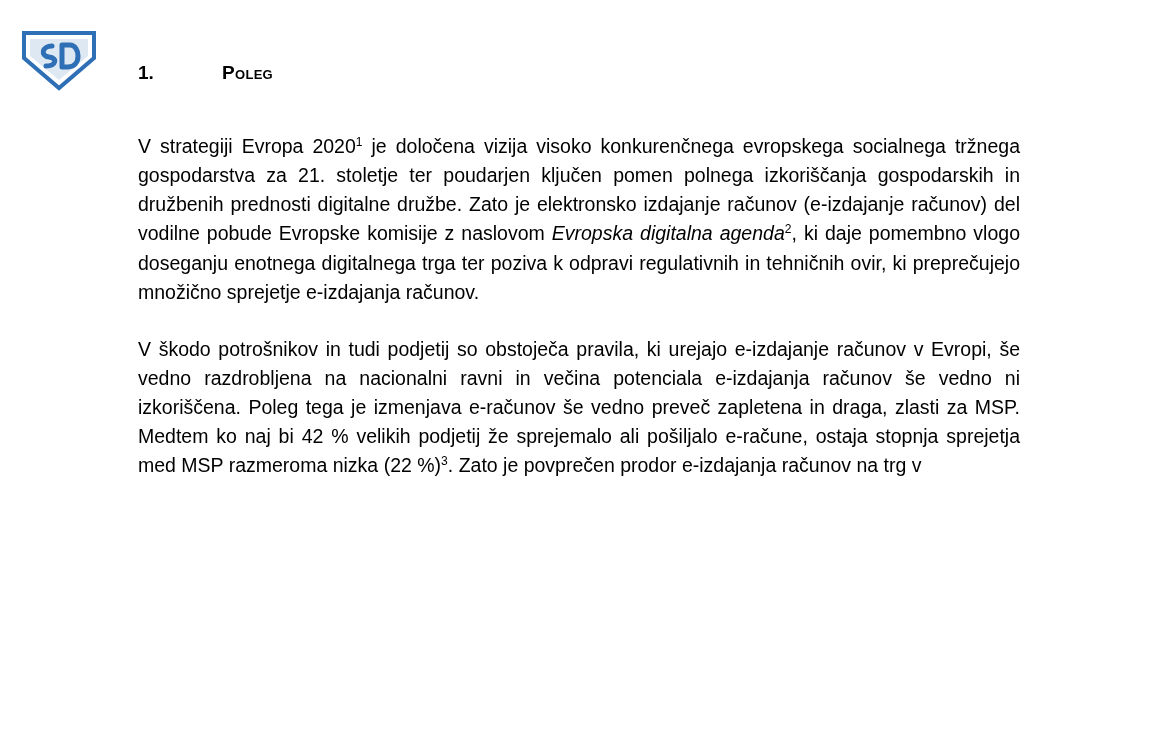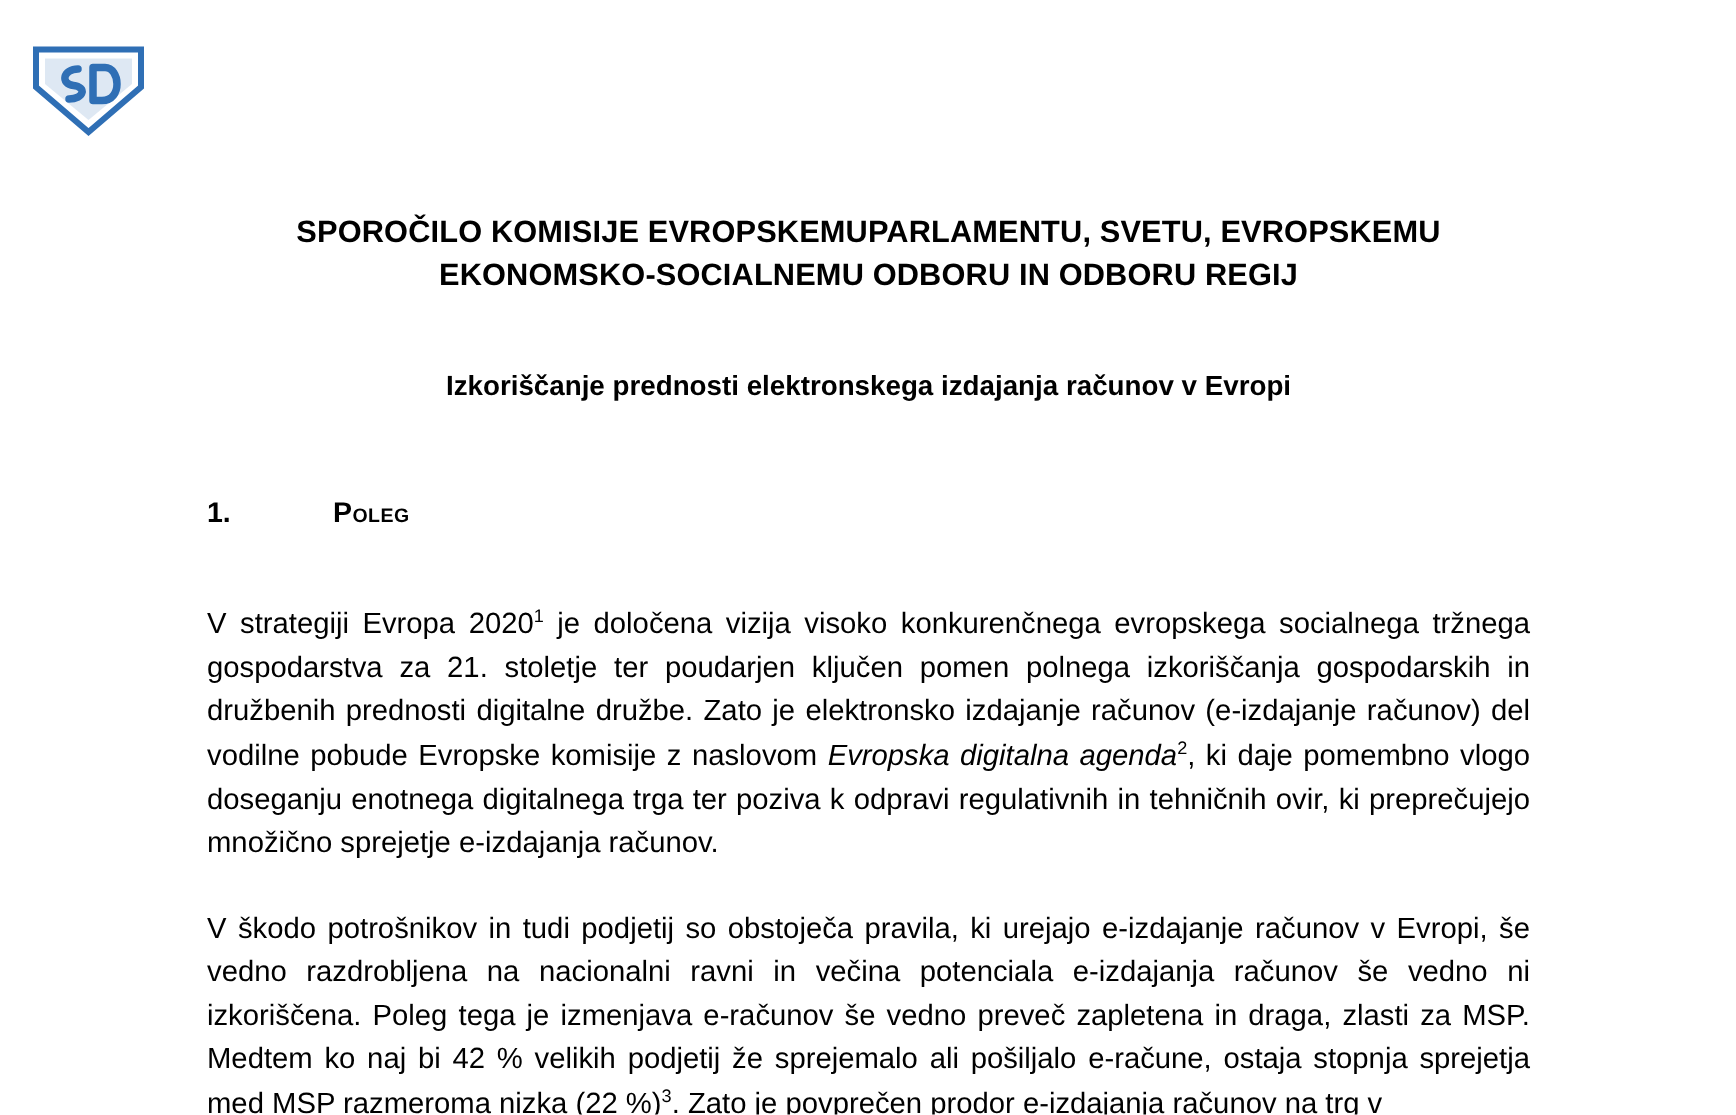--- a/index.html
+++ b/index.html
@@ -107,24 +107,20 @@
     <svg width="82" height="62" viewBox="0 0 82 62" xmlns="http://www.w3.org/2000/svg">
       <path d="M41 3 L76 3 L76 28 L41 58 L6 28 L6 3 Z" fill="none" stroke="#2f6fb5" stroke-width="4"></path>
       <path d="M41 9 L70 9 L70 26 L41 50 L12 26 L12 9 Z" fill="#2f6fb5" opacity="0.16"></path>
       <path d="M34 16 C24 16 22 26 31 27 C40 28 38 36 28 36" fill="none" stroke="#2f6fb5" stroke-width="5" stroke-linecap="round"></path>
       <path d="M44 15 L52 15 C62 15 64 37 50 37 L44 37 Z" fill="none" stroke="#2f6fb5" stroke-width="5" stroke-linejoin="round"></path>
     </svg>
   </div>
 
   <div class="doc">
 
-    <div class="title-block">
-      <h1 class="doc-title">SPOROČILO KOMISIJE EVROPSKEMUPARLAMENTU, SVETU, EVROPSKEMU EKONOMSKO-SOCIALNEMU ODBORU IN ODBORU REGIJ</h1>
-      <h2 class="doc-subtitle">Izkoriščanje prednosti elektronskega izdajanja računov v Evropi</h2>
-    </div>
 
     <div class="section-head">
       <span class="section-num">1.</span>
       <span class="section-title">Poleg</span>
     </div>
 
     <p class="body first"><span>V strategiji Evropa 2020</span><sup>1</sup><span> je določena vizija visoko konkurenčnega evropskega socialnega tržnega gospodarstva za 21. stoletje ter poudarjen ključen pomen polnega izkoriščanja gospodarskih in družbenih prednosti digitalne družbe. Zato je elektronsko izdajanje računov (e-izdajanje računov) del vodilne pobude Evropske komisije z naslovom </span><em>Evropska digitalna agenda</em><sup>2</sup><span>, ki daje pomembno vlogo doseganju enotnega digitalnega trga ter poziva k odpravi regulativnih in tehničnih ovir, ki preprečujejo množično sprejetje e-izdajanja računov.</span></p>
 
     <p class="body"><span>V škodo potrošnikov in tudi podjetij so obstoječa pravila, ki urejajo e-izdajanje računov v Evropi, še vedno razdrobljena na nacionalni ravni in večina potenciala e-izdajanja računov še vedno ni izkoriščena. Poleg tega je izmenjava e-računov še vedno preveč zapletena in draga, zlasti za MSP. Medtem ko naj bi 42 % velikih podjetij že sprejemalo ali pošiljalo e-račune, ostaja stopnja sprejetja med MSP razmeroma nizka (22 %)</span><sup>3</sup><span>. Zato je povprečen prodor e-izdajanja računov na trg v</span></p>
 

